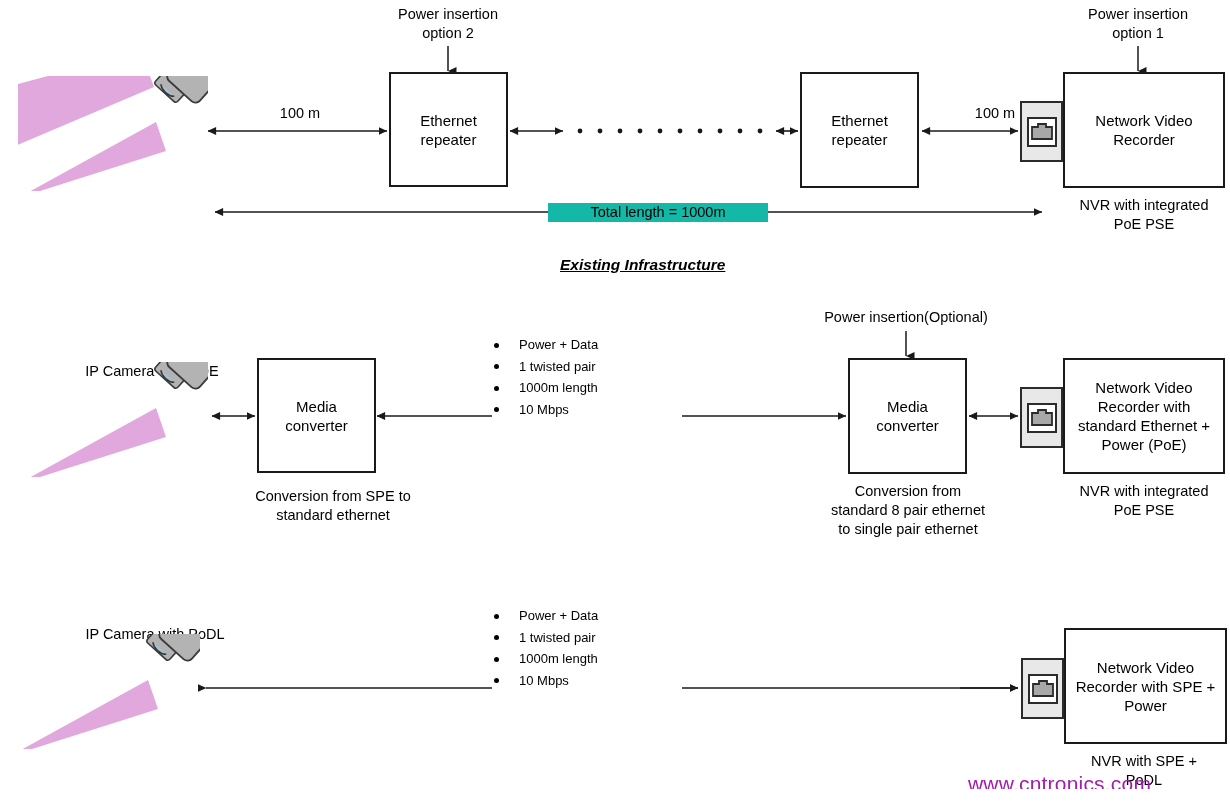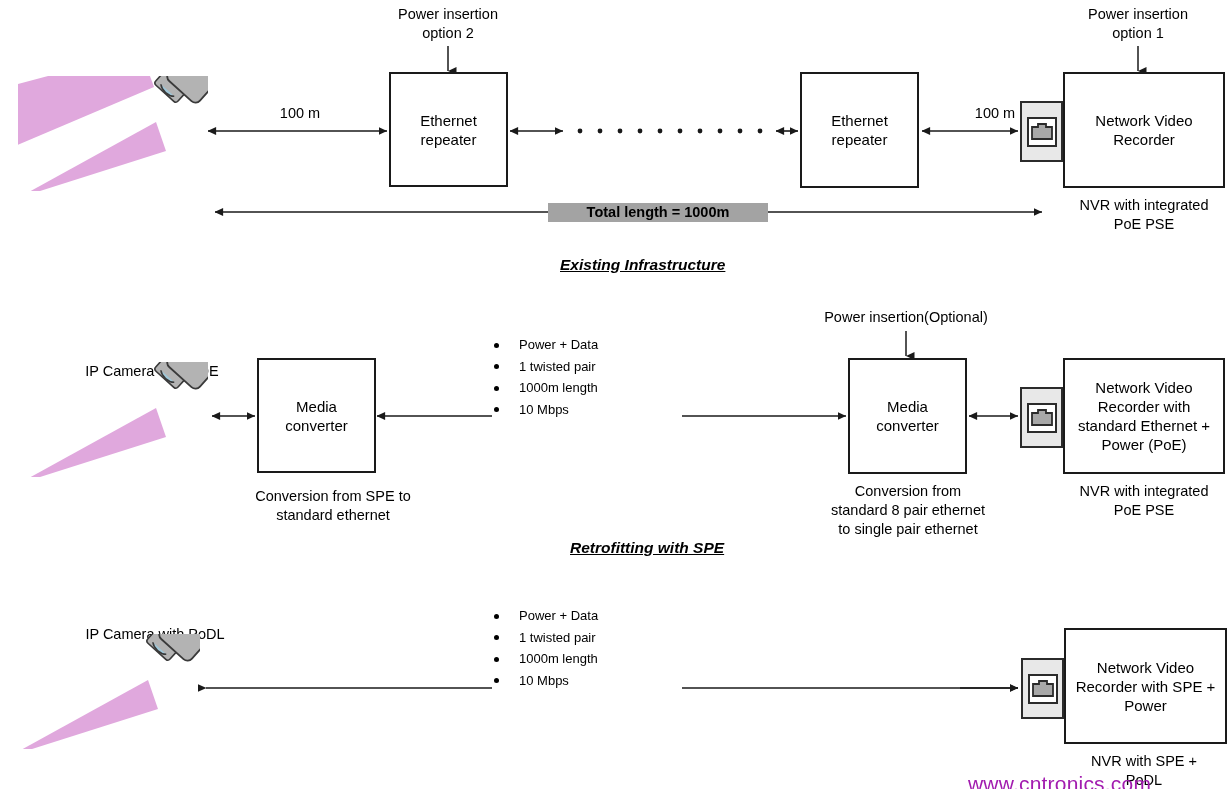--- a/index.html
+++ b/index.html
@@ -213,21 +213,21 @@
   </div>
 
   <div class="box" style="left:1063px; top:72px; width:162px; height:116px;">
     <span>Network Video
 Recorder</span>
   </div>
 
   <div class="txt" style="left:1058px; top:196px; width:172px;">NVR with integrated
 PoE PSE</div>
 
-  <div class="txt" style="left:548px; top:203px; width:220px; background:#a3a3a3; z-index:2;font-weight:bold;">Total length = 1000m</div>
+  <div class="txt" style="left:548px; top:203px; width:220px; background:#14b8a6; z-index:2;">Total length = 1000m</div>
 
   <div class="section-title" style="left:560px; top:256px; width:260px;">Existing Infrastructure</div>
 
   <div class="txt" style="left:72px; top:362px; width:160px;">IP Camera with POE</div>
 
   <div class="camera" style="left:8px; top:362px;">
     <svg width="200" height="115" viewBox="0 0 200 115">
       <polygon points="10,122 148,46 158,75 10,122" fill="#e0a8dd"></polygon>
       <g transform="translate(145,20) rotate(42)">
         <rect x="-8" y="-26" width="30" height="16" rx="3" ry="3" fill="#b3b3b3" stroke="#3a3a3a" stroke-width="1.6"></rect>
@@ -276,21 +276,20 @@
   <div class="box" style="left:1063px; top:358px; width:162px; height:116px;">
     <span>Network Video
 Recorder with
 standard Ethernet +
 Power (PoE)</span>
   </div>
 
   <div class="txt" style="left:1058px; top:482px; width:172px;">NVR with integrated
 PoE PSE</div>
 
-  <div class="section-title" style="left:570px; top:539px; width:240px;">Retrofitting with SPE</div>
 
   <div class="txt" style="left:72px; top:625px; width:166px;">IP Camera with PoDL</div>
 
   <div class="camera" style="left:0px; top:634px;">
     <svg width="200" height="115" viewBox="0 0 200 115">
       <polygon points="10,122 148,46 158,75 10,122" fill="#e0a8dd"></polygon>
       <g transform="translate(145,20) rotate(42)">
         <rect x="-8" y="-26" width="30" height="16" rx="3" ry="3" fill="#b3b3b3" stroke="#3a3a3a" stroke-width="1.6"></rect>
         <path d="M-2,-14 a12,9 0 0,0 18,0" fill="#9fc7d8" stroke="#3a3a3a" stroke-width="1.6"></path>
         <rect x="-4" y="-62" width="42" height="40" rx="6" ry="6" fill="#b3b3b3" stroke="#3a3a3a" stroke-width="1.8"></rect>

